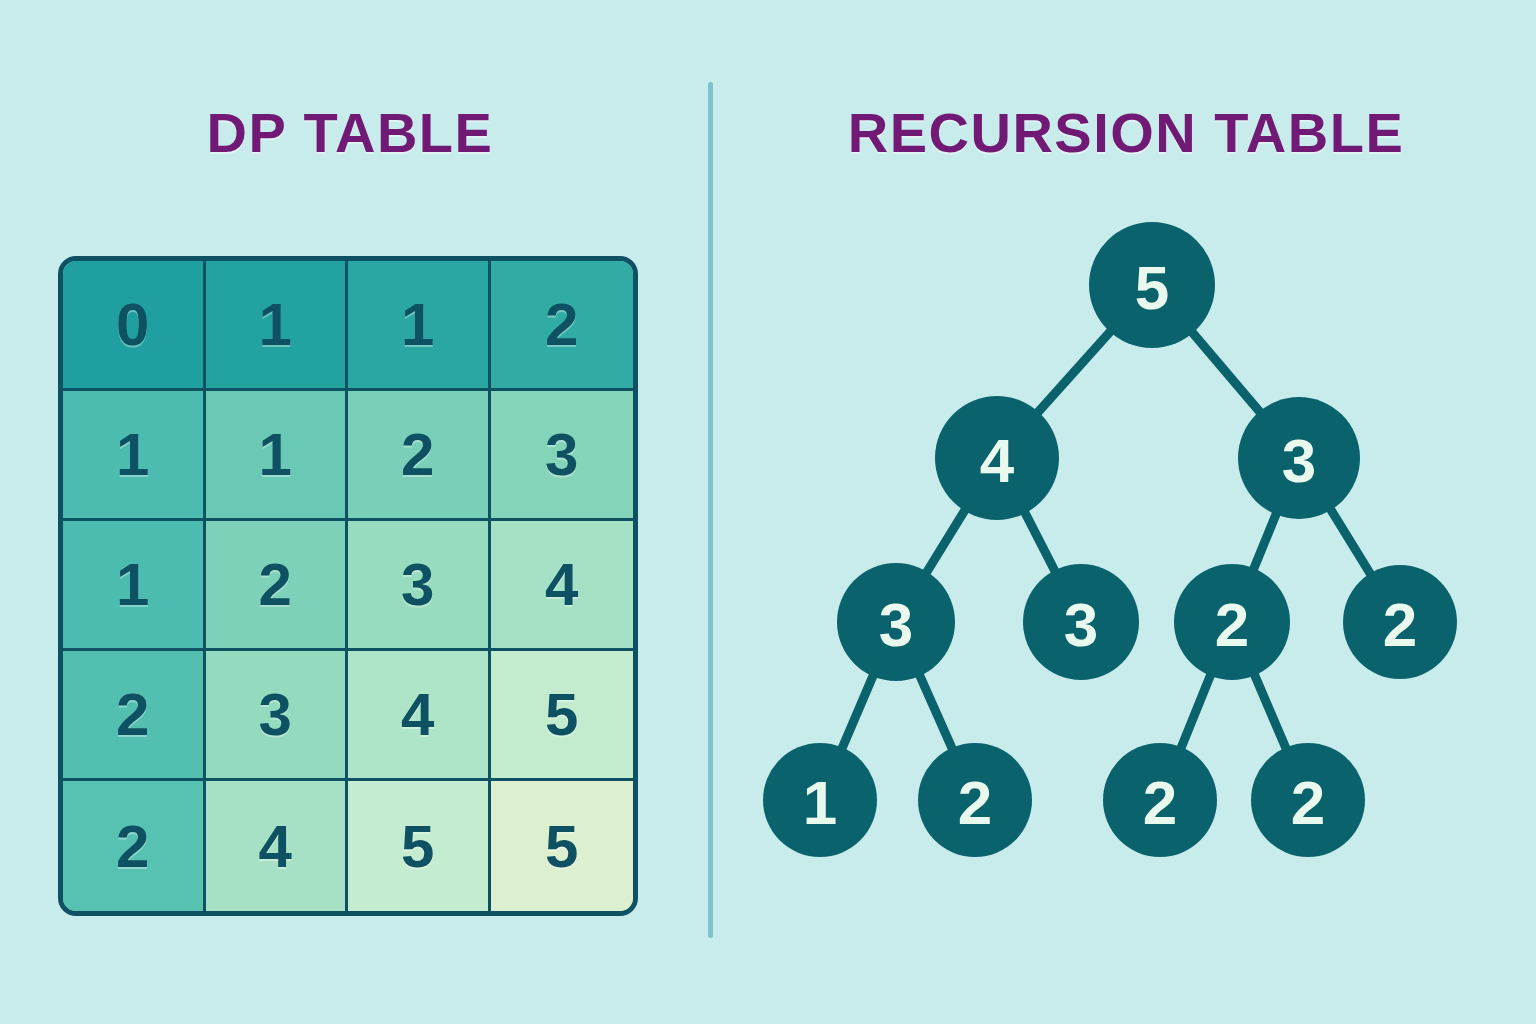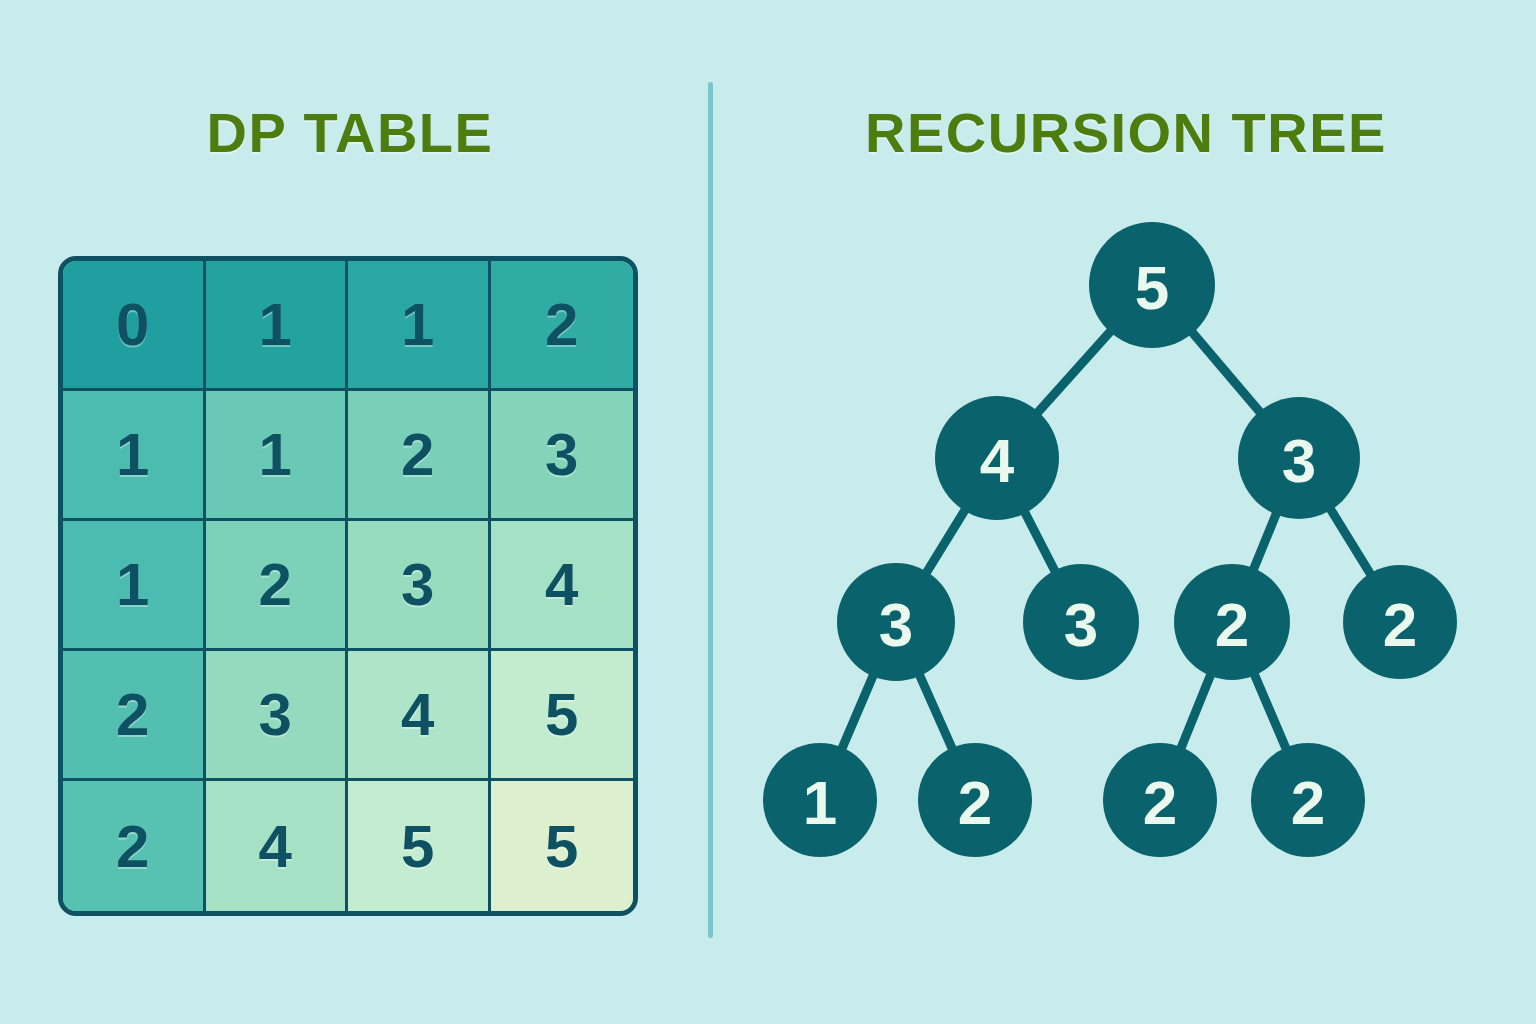--- a/index.html
+++ b/index.html
@@ -32,21 +32,21 @@
     background: #7cc6cb;
     border-radius: 3px;
   }
 
   
   .panel-title {
     position: absolute;
     font-weight: 800;
     font-size: 56px;
     letter-spacing: 1.5px;
-    color: #4d7c0f;
+    color: #701a75;
     text-align: center;
     text-shadow: 0 2px 0 rgba(255,255,255,0.45);
     white-space: nowrap;
   }
   #dp-title {
     left: 0px;
     top: 100px;
     width: 700px;
   }
   #tree-title {
@@ -115,21 +115,21 @@
 </style>
 </head>
 <body>
 
 <div id="stage">
 
   <div class="panel-title" id="dp-title">DP TABLE</div>
 
   <div class="divider"></div>
 
-  <div class="panel-title" id="tree-title">RECURSION TREE</div>
+  <div class="panel-title" id="tree-title">RECURSION TABLE</div>
 
   <div id="dp-table" style="border-color: rgb(13, 81, 98);">
       <div class="dp-cell" style="background: rgb(31, 159, 159); color: rgb(13, 81, 98); border-right-color: rgb(13, 81, 98); border-bottom-color: rgb(13, 81, 98);">0</div>
       <div class="dp-cell" style="background: rgb(35, 163, 160); color: rgb(13, 81, 98); border-right-color: rgb(13, 81, 98); border-bottom-color: rgb(13, 81, 98);">1</div>
       <div class="dp-cell" style="background: rgb(42, 167, 162); color: rgb(13, 81, 98); border-right-color: rgb(13, 81, 98); border-bottom-color: rgb(13, 81, 98);">1</div>
       <div class="dp-cell last-col" style="background: rgb(49, 172, 165); color: rgb(13, 81, 98); border-right-color: rgb(13, 81, 98); border-bottom-color: rgb(13, 81, 98);">2</div>
       <div class="dp-cell" style="background: rgb(76, 188, 176); color: rgb(13, 81, 98); border-right-color: rgb(13, 81, 98); border-bottom-color: rgb(13, 81, 98);">1</div>
       <div class="dp-cell" style="background: rgb(105, 201, 180); color: rgb(13, 81, 98); border-right-color: rgb(13, 81, 98); border-bottom-color: rgb(13, 81, 98);">1</div>
       <div class="dp-cell" style="background: rgb(121, 207, 183); color: rgb(13, 81, 98); border-right-color: rgb(13, 81, 98); border-bottom-color: rgb(13, 81, 98);">2</div>
       <div class="dp-cell last-col" style="background: rgb(132, 212, 186); color: rgb(13, 81, 98); border-right-color: rgb(13, 81, 98); border-bottom-color: rgb(13, 81, 98);">3</div>

